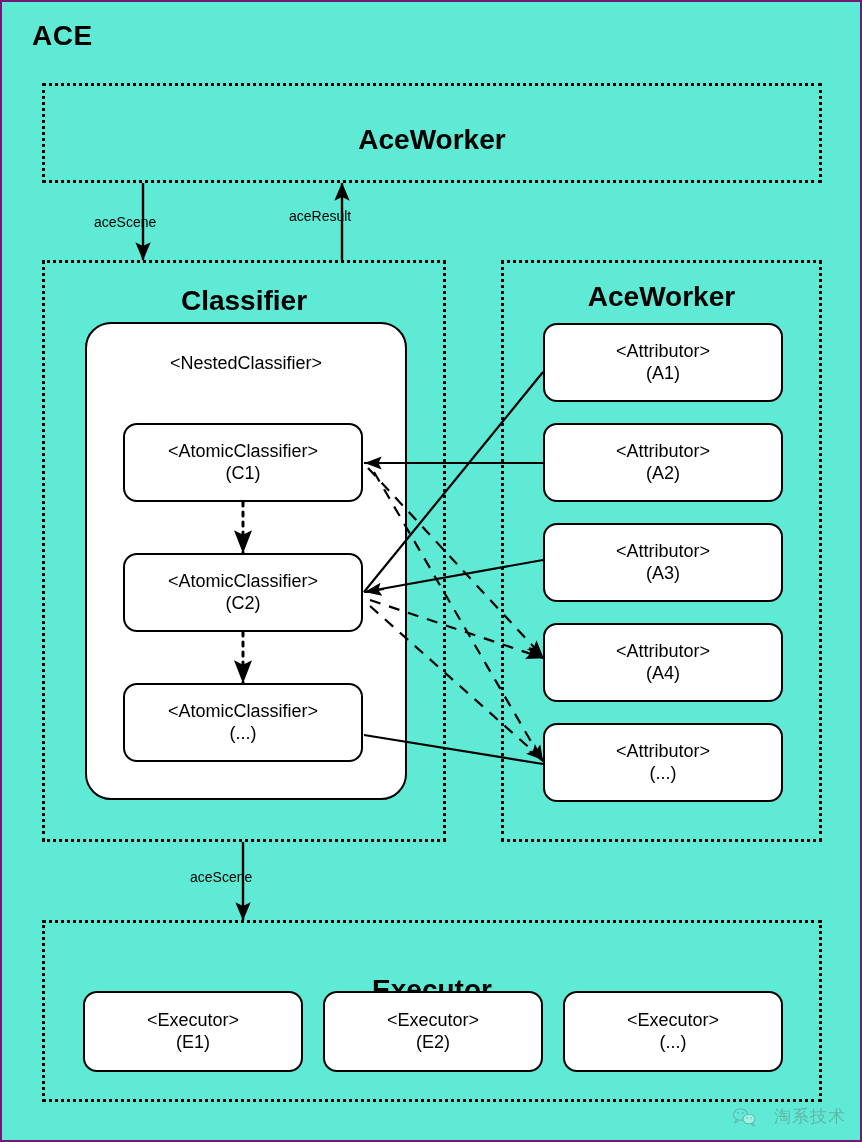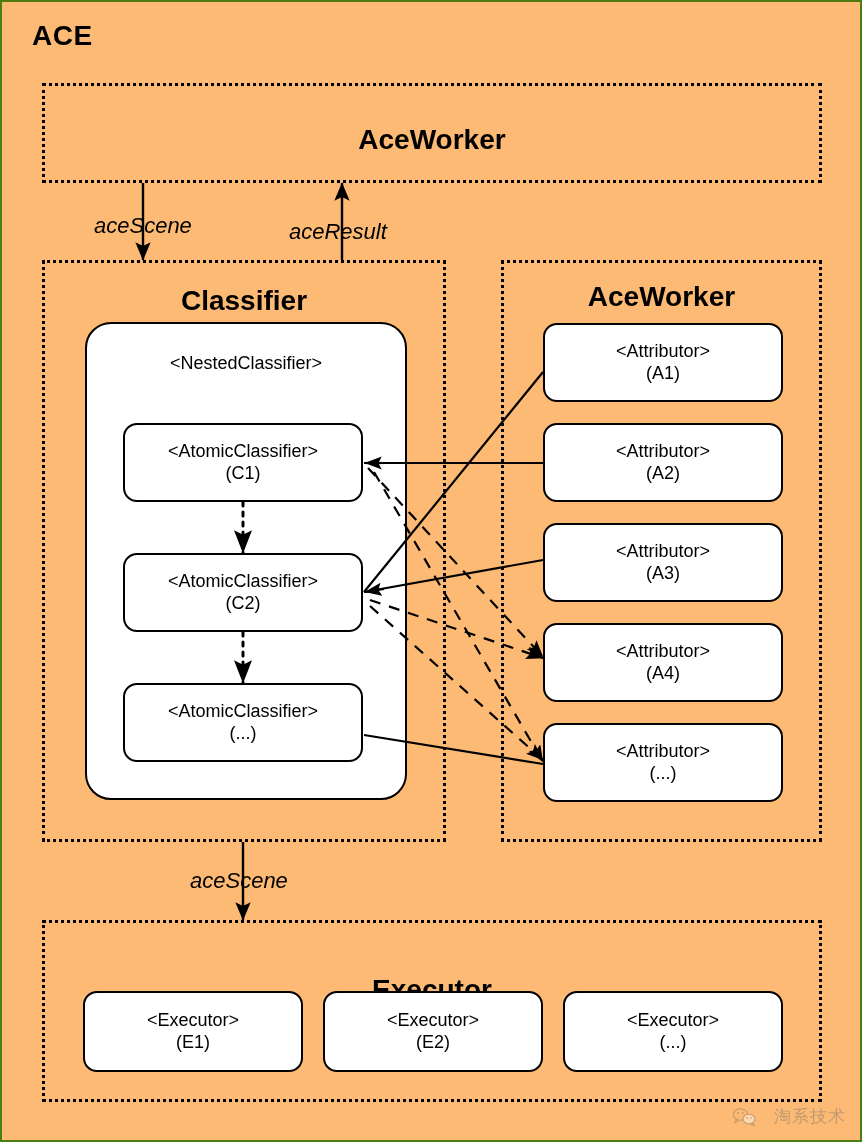--- a/index.html
+++ b/index.html
@@ -7,23 +7,23 @@
     padding: 0;
     background: #ffffff;
   }
   body {
     font-family: "Liberation Sans", sans-serif;
   }
   #stage {
     position: relative;
     width: 862px;
     height: 1142px;
-    background: #fdba74;
-    box-sizing: border-box;
-    border: 2px solid #4d7c0f;
+    background: #5eead4;
+    box-sizing: border-box;
+    border: 2px solid #701a75;
     overflow: hidden;
   }
   
   .diagram-title {
     position: absolute;
     left: 30px;
     top: 20px;
     font-size: 28px;
     font-weight: bold;
     color: #000000;
@@ -85,25 +85,24 @@
   #wires {
     position: absolute;
     left: 0;
     top: 0;
     width: 862px;
     height: 1142px;
     pointer-events: none;
   }
   .edge-label {
     position: absolute;
-    font-size: 22px;
+    font-size: 14px;
     color: #000000;
     line-height: 1;
     white-space: nowrap;
-    font-style: italic;
   }
   
   .watermark {
     position: absolute;
     right: 14px;
     bottom: 12px;
     display: flex;
     align-items: center;
     gap: 16px;
     opacity: 0.42;
@@ -216,21 +215,21 @@
     <line x1="380" y1="461" x2="363" y2="461" stroke="#000" stroke-width="2.2" marker-end="url(#arrow-sm)"></line>
     <line x1="382" y1="587" x2="363" y2="590" stroke="#000" stroke-width="2.2" marker-end="url(#arrow-sm)"></line>
 
     <line x1="366" y1="466" x2="541" y2="655" stroke="#000" stroke-width="2.2" stroke-dasharray="11 9" marker-end="url(#arrow-sm)"></line>
     <line x1="372" y1="470" x2="541" y2="760" stroke="#000" stroke-width="2.2" stroke-dasharray="11 9" marker-end="url(#arrow-sm)"></line>
     <line x1="368" y1="598" x2="541" y2="656" stroke="#000" stroke-width="2.2" stroke-dasharray="11 9" marker-end="url(#arrow-sm)"></line>
     <line x1="368" y1="604" x2="541" y2="758" stroke="#000" stroke-width="2.2" stroke-dasharray="11 9" marker-end="url(#arrow-sm)"></line>
   </svg>
 
   <div class="edge-label" style="left:92px; top:213px;">aceScene</div>
-  <div class="edge-label" style="left:287px; top:219px;">aceResult</div>
+  <div class="edge-label" style="left:287px; top:207px;">aceResult</div>
   <div class="edge-label" style="left:188px; top:868px;">aceScene</div>
 
   <div class="watermark">
     <svg width="26" height="20" viewBox="0 0 26 20">
       <ellipse cx="8.5" cy="7.5" rx="7" ry="5.8" fill="none" stroke="#6d6d6d" stroke-width="1.1"></ellipse>
       <path d="M4.5,12 L3,15.4 L6.6,13.4" fill="none" stroke="#6d6d6d" stroke-width="1.1"></path>
       <circle cx="6.2" cy="6" r="0.95" fill="#6d6d6d"></circle>
       <circle cx="10.7" cy="6" r="0.95" fill="#6d6d6d"></circle>
       <ellipse cx="17" cy="12" rx="6" ry="4.8" fill="#ffffff" stroke="#6d6d6d" stroke-width="1.1"></ellipse>
       <path d="M20.6,16 L22,18.6 L19,17.2" fill="none" stroke="#6d6d6d" stroke-width="1.1"></path>

